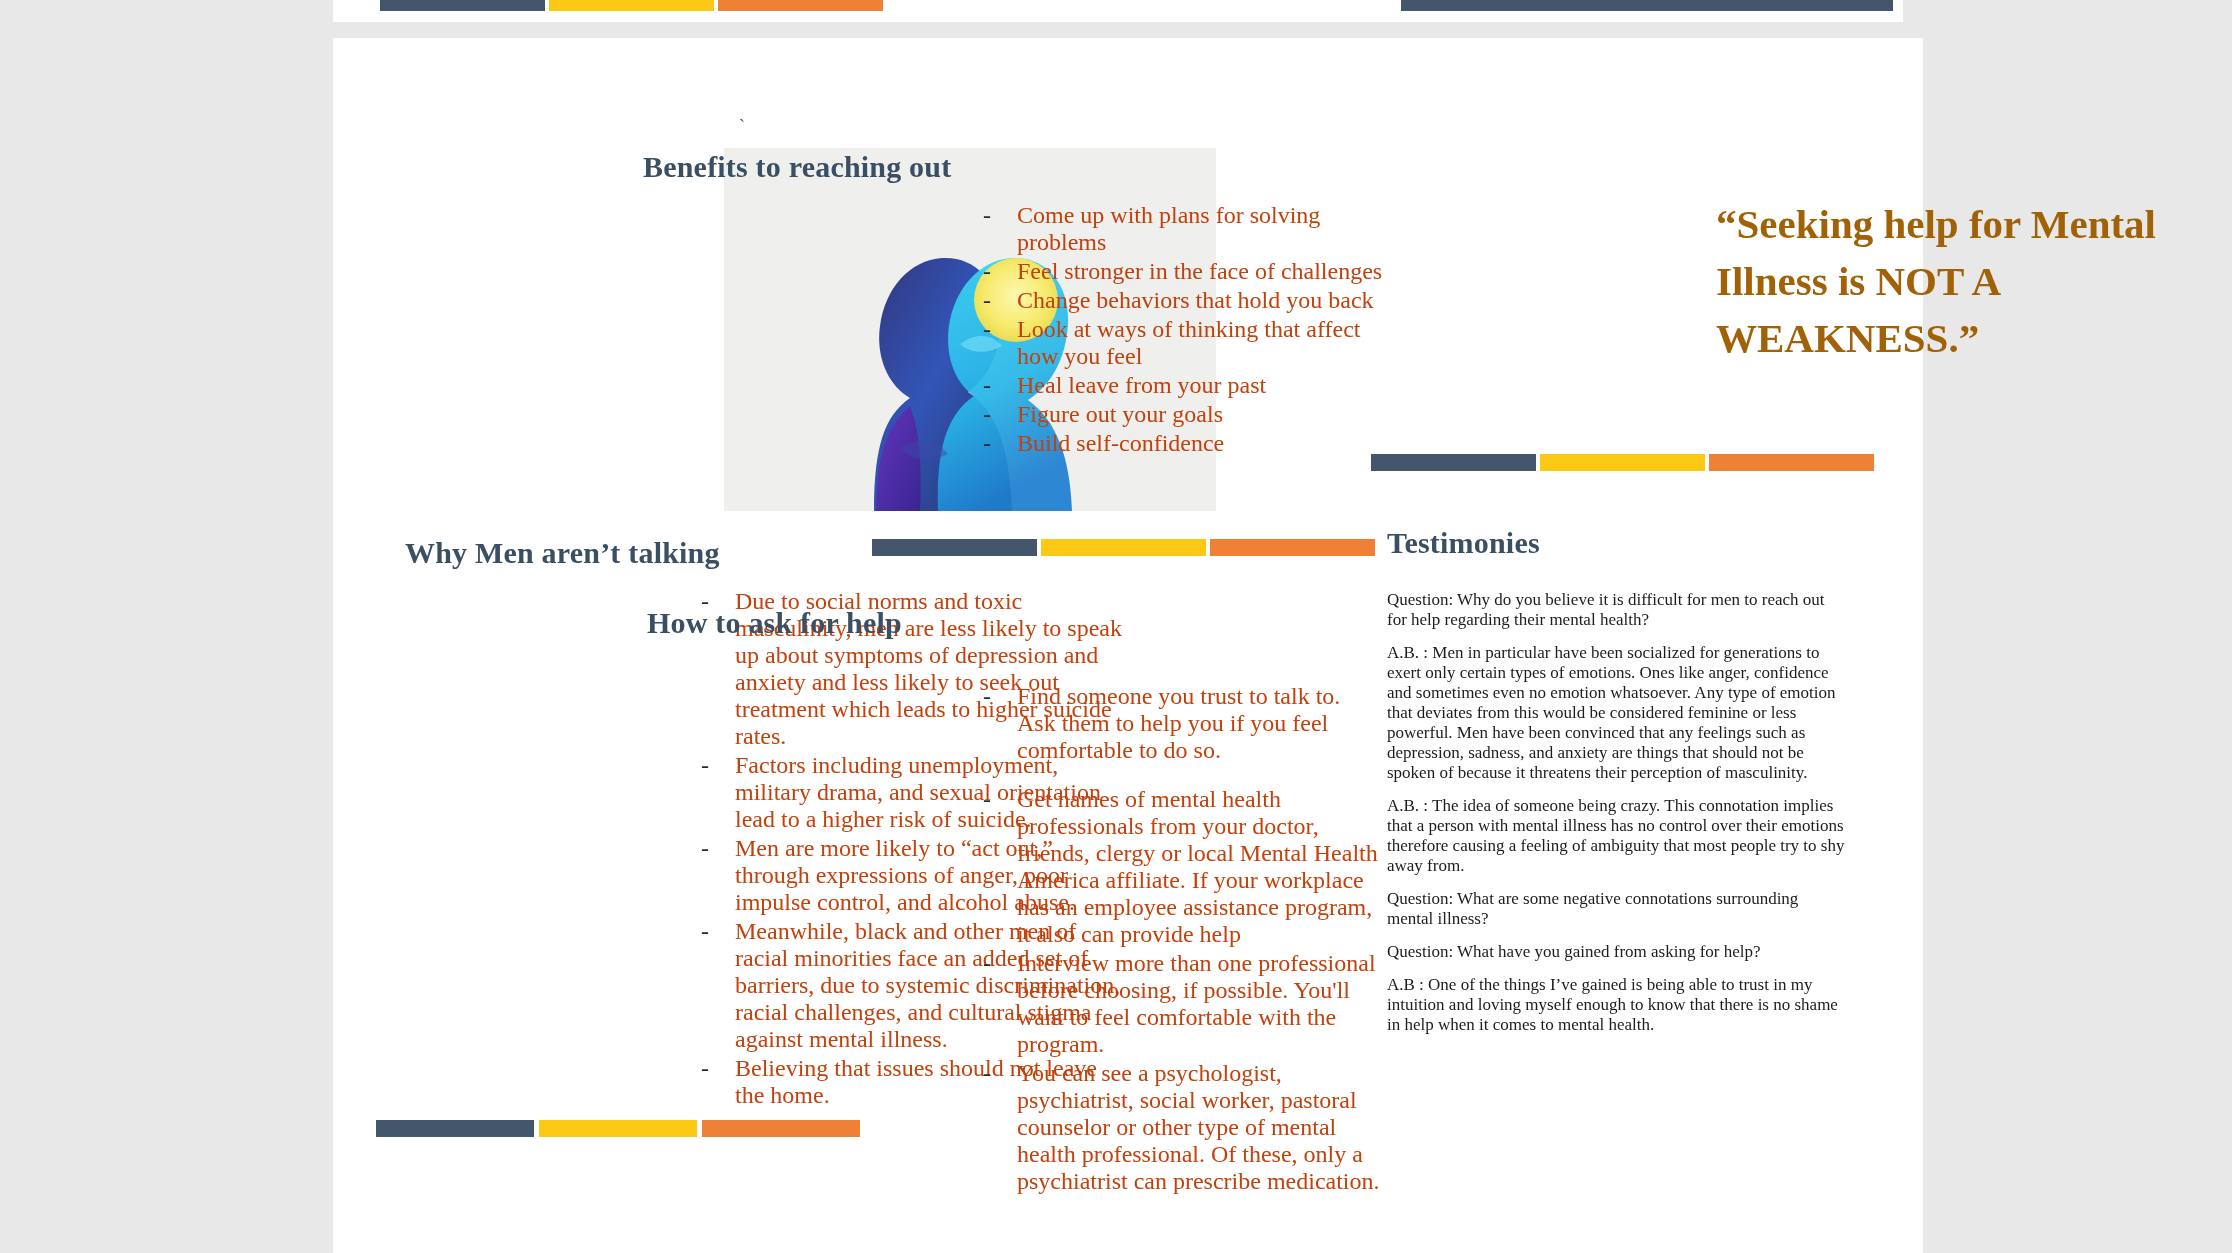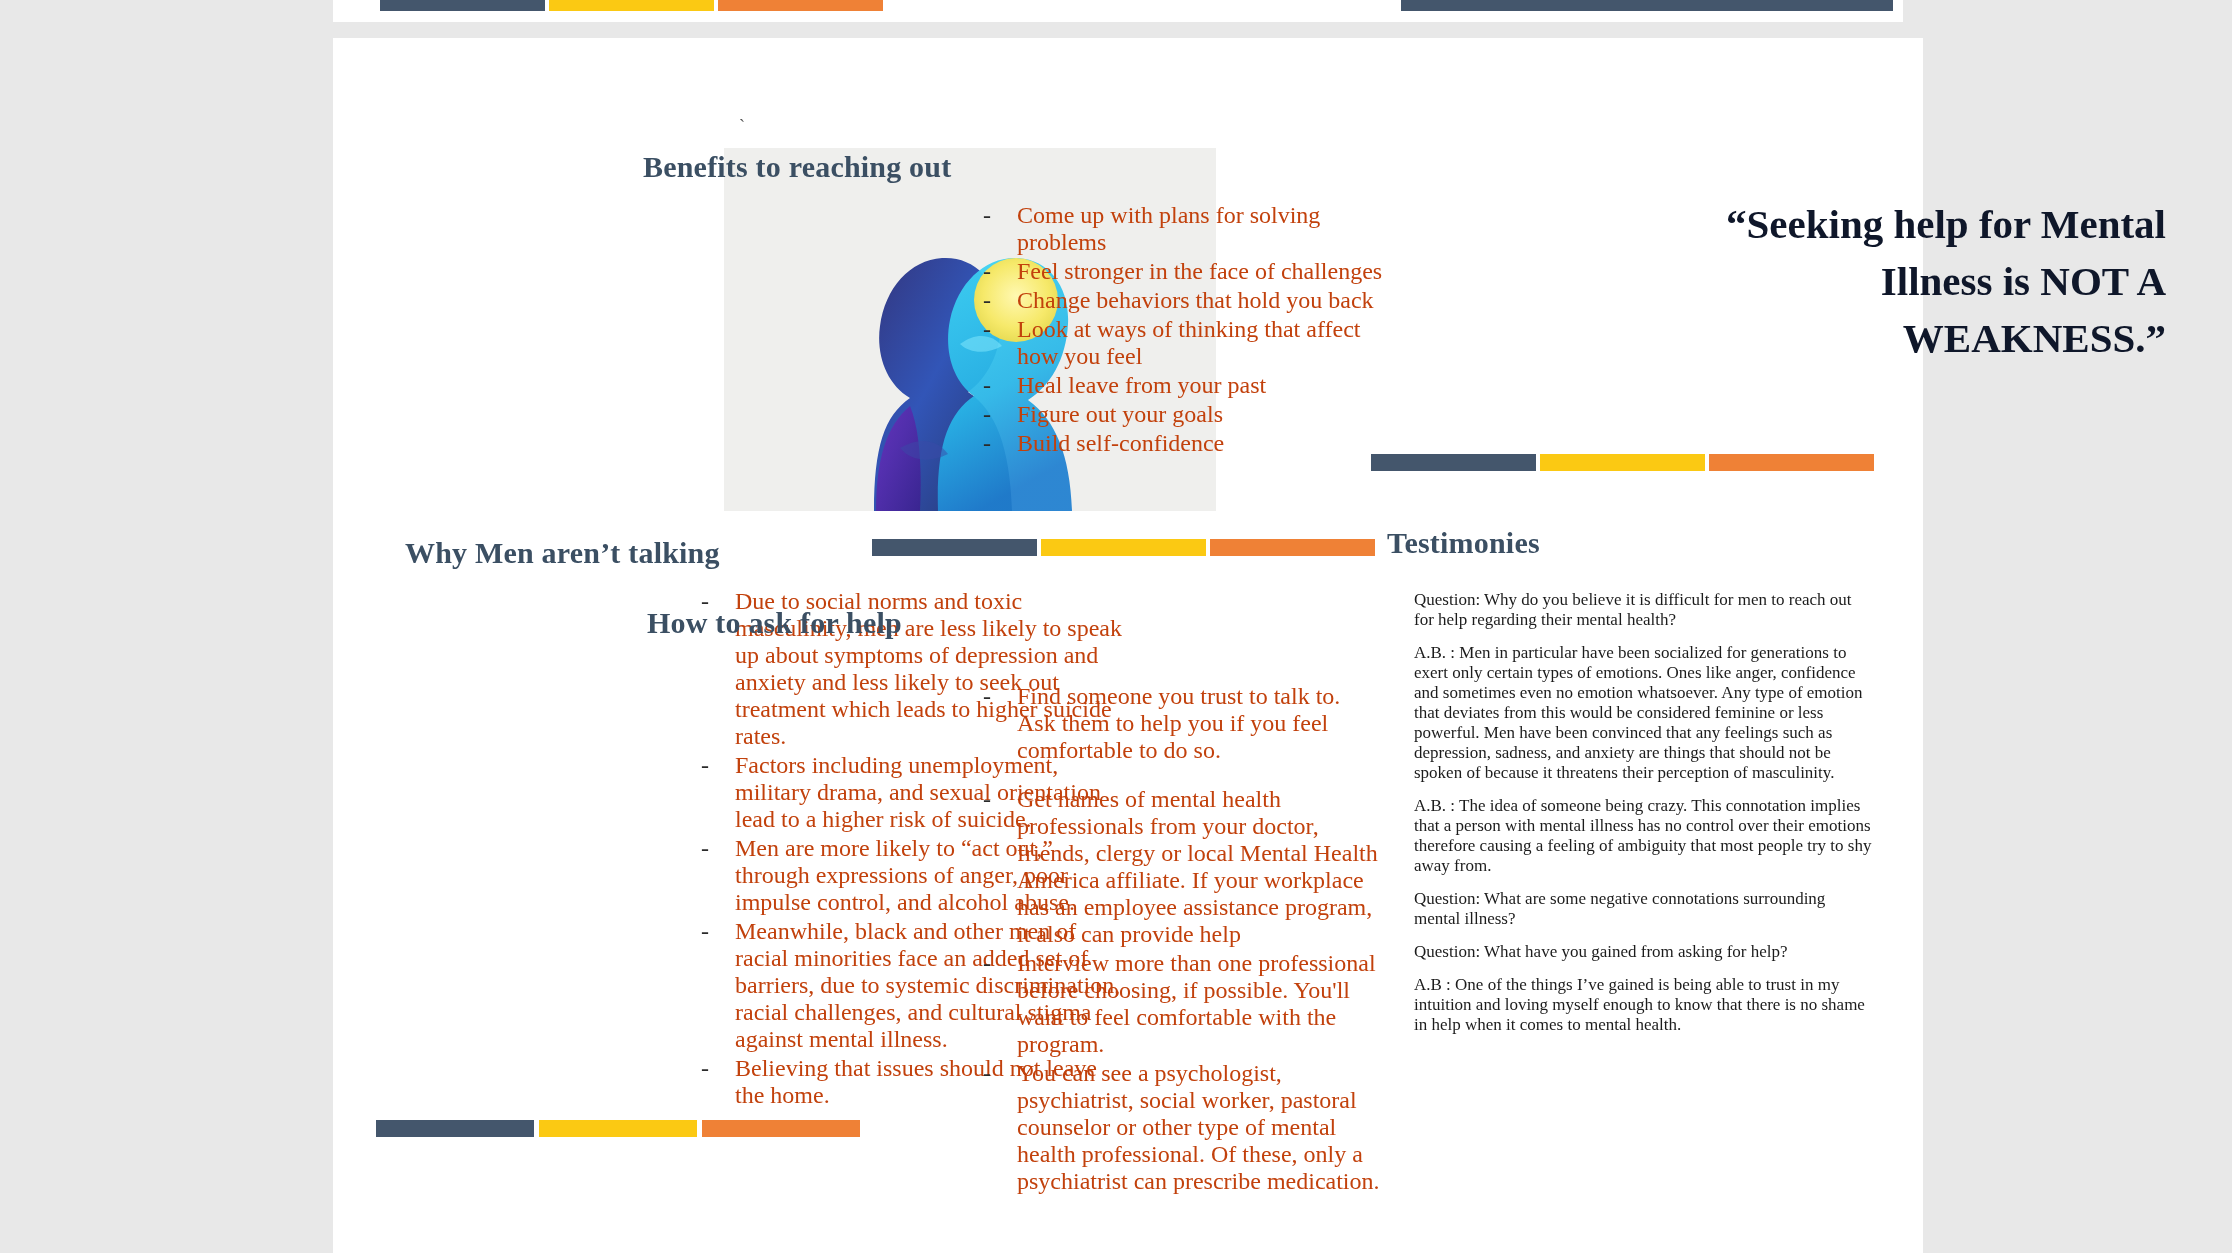--- a/index.html
+++ b/index.html
@@ -105,37 +105,36 @@
     overflow: hidden;
   }
   .art svg { display: block; }
 
   
   .quote {
     position: absolute;
     left: 1383px;
     top: 158px;
     width: 450px;
-    text-align: right;
-    color: #0f172a;
+    text-align: left;
+    color: #a16207;
     font-family: "Liberation Serif", serif;
     font-weight: bold;
     font-size: 41px;
     line-height: 57px;
   }
 
   
   .testimony-block {
     position: absolute;
     width: 460px;
     color: #1c1c1c;
     font-family: "Liberation Serif", serif;
     font-size: 17px;
     line-height: 20px;
-    margin-left: 27px;
   }
   .testimony-p { margin: 0 0 13px 0; }
 </style>
 </head>
 <body>
 
 <div id="page">
 
   <div class="top-strip">
     <div class="bar navy top-bar" style="left:47px;  width:165px;"></div>

